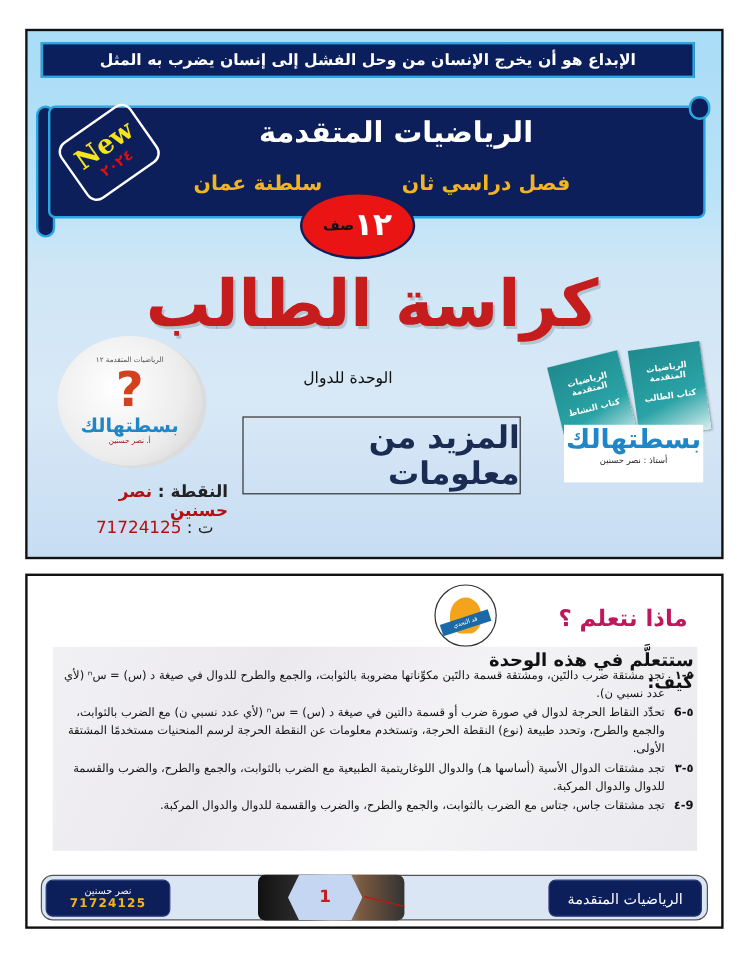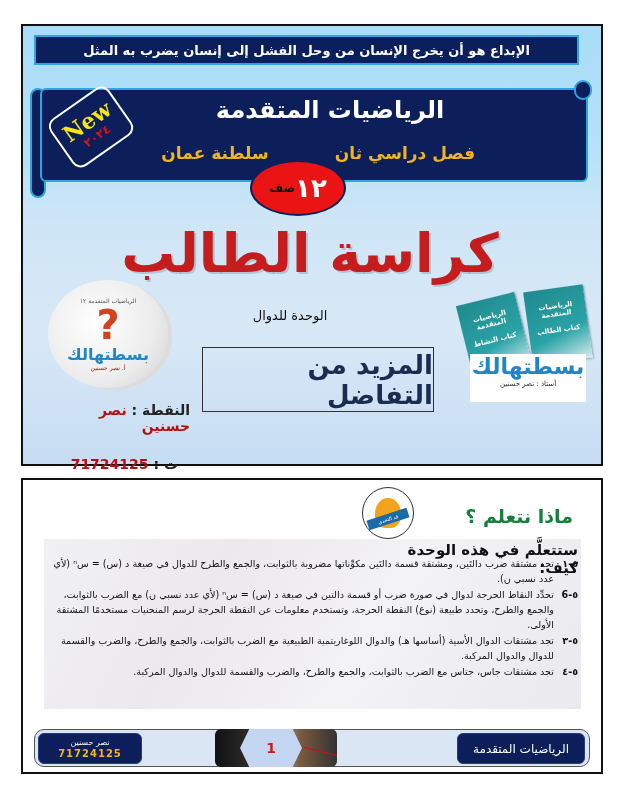--- a/index.html
+++ b/index.html
@@ -51,31 +51,31 @@
     background:radial-gradient(circle at 40% 40%, #ffffff 0%, #ececec 60%, #cfcfcf 100%);
     box-shadow:4px 2px 0 #dcdcdc;
     display:flex; flex-direction:column; align-items:center; justify-content:center;
   }
   .logo-left .small { font-size:6px; color:#555; }
   .logo-left .qmark { font-size:40px; color:#d2421e; font-weight:bold; line-height:42px; }
   .logo-left .brand { font-size:16px; color:#1f86c8; font-weight:bold; line-height:18px; }
   .logo-left .tiny { font-size:6px; color:#a01010; }
   .author-line { left:50px; top:402px; width:140px; direction:rtl; font-size:14px; font-weight:bold; color:#222; }
   .author-line .red { color:#b41010; }
-  .phone-line { left:48px; top:456px; width:130px; direction:rtl; font-size:14px; font-weight:bold; color:#222; }
+  .phone-line { left:48px; top:432px; width:130px; direction:rtl; font-size:14px; font-weight:normal; color:#222; }
   .phone-line .red { color:#b41010; }
   .books { left:458px; top:284px; width:136px; height:120px; }
   .book { position:absolute; width:60px; height:74px; background:linear-gradient(160deg,#1f8a8e,#2aa3a6 60%,#d8eef0); box-shadow:1px 1px 2px rgba(0,0,0,0.3); color:#fff; font-size:7px; font-weight:bold; text-align:center; padding-top:14px; box-sizing:border-box; direction:rtl; }
   .book1 { left:6px; top:14px; transform:rotate(-14deg); }
   .book2 { left:70px; top:4px; transform:rotate(-8deg); }
   .books-brand { position:absolute; left:12px; top:70px; width:116px; height:48px; background:#fff; text-align:center; }
   .books-brand .brand { color:#1f86c8; font-weight:bold; font-size:22px; line-height:26px; }
   .books-brand .teacher { color:#222; font-size:7px; direction:rtl; }
   .page2 { left:21px; top:478px; width:582px; height:296px; border:2px solid #111; box-sizing:border-box; background:#fff; }
-  .learn-title { left:453px; top:505px; width:120px; direction:rtl; color:#15803d; font-weight:bold; font-size:19px; text-align:right; }
+  .learn-title { left:453px; top:505px; width:120px; direction:rtl; color:#be185d; font-weight:bold; font-size:19px; text-align:right; }
   .bulb-logo { left:362px; top:487px; width:50px; height:50px; border-radius:50%; border:1px solid #333; background:#fff; display:flex; align-items:center; justify-content:center; }
   .bulb-logo .bulb { width:26px; height:30px; background:#f3a41b; border-radius:50% 50% 40% 40%; position:relative; }
   .bulb-logo .ribbon { position:absolute; left:4px; top:26px; width:42px; height:10px; background:#1a6aa8; transform:rotate(-18deg); color:#fff; font-size:5px; text-align:center; line-height:10px; }
   .objectives {
     left:44px; top:539px; width:537px; height:170px;
     background:linear-gradient(120deg,#f1f1f4 0%,#ece9ee 30%,#f3f2f5 60%,#eaeaee 100%);
   }
   .obj-intro { left:400px; top:541px; width:178px; direction:rtl; text-align:right; font-weight:bold; font-size:15px; color:#111; }
   .obj-list { left:46px; top:556px; width:532px; direction:rtl; text-align:right; font-size:9.6px; color:#111; line-height:15px; }
   .obj-item { display:flex; margin-bottom:1px; }
@@ -135,21 +135,21 @@
 <div class="abs main-title">كراسة الطالب</div>
 
 <div class="abs logo-left">
   <span class="small">الرياضيات المتقدمة ١٢</span>
   <span class="qmark">?</span>
   <span class="brand">بسطتهالك</span>
   <span class="tiny">أ. نصر حسنين</span>
 </div>
 
 <div class="abs unit-label">الوحدة للدوال</div>
-<div class="abs topic-box">المزيد من التفاضل</div>
+<div class="abs topic-box">المزيد من معلومات</div>
 
 <div class="abs books">
   <div class="book book1">
     <div>الرياضيات المتقدمة</div>
     <div style="margin-top:8px;">كتاب النشاط</div>
   </div>
   <div class="book book2">
     <div>الرياضيات المتقدمة</div>
     <div style="margin-top:8px;">كتاب الطالب</div>
   </div>
@@ -185,21 +185,21 @@
   </div>
   <div class="obj-item">
     <span class="obj-num">٥-6</span>
     <span class="obj-text">تحدِّد النقاط الحرجة لدوال في صورة ضرب أو قسمة دالتين في صيغة د (س) = سⁿ (لأي عدد نسبي ن) مع الضرب بالثوابت، والجمع والطرح، وتحدد طبيعة (نوع) النقطة الحرجة، وتستخدم معلومات عن النقطة الحرجة لرسم المنحنيات مستخدمًا المشتقة الأولى.</span>
   </div>
   <div class="obj-item">
     <span class="obj-num">٥-٣</span>
     <span class="obj-text">تجد مشتقات الدوال الأسية (أساسها هـ) والدوال اللوغاريتمية الطبيعية مع الضرب بالثوابت، والجمع والطرح، والضرب والقسمة للدوال والدوال المركبة.</span>
   </div>
   <div class="obj-item">
-    <span class="obj-num">٥-٤</span>
+    <span class="obj-num">9-٤</span>
     <span class="obj-text">تجد مشتقات جاس، جتاس مع الضرب بالثوابت، والجمع والطرح، والضرب والقسمة للدوال والدوال المركبة.</span>
   </div>
 </div>
 
 <div class="abs footer"></div>
 <div class="abs footer-left">
   <span class="name">نصر حسنين</span>
   <span class="phone">71724125</span>
 </div>
 <div class="abs footer-mid">

